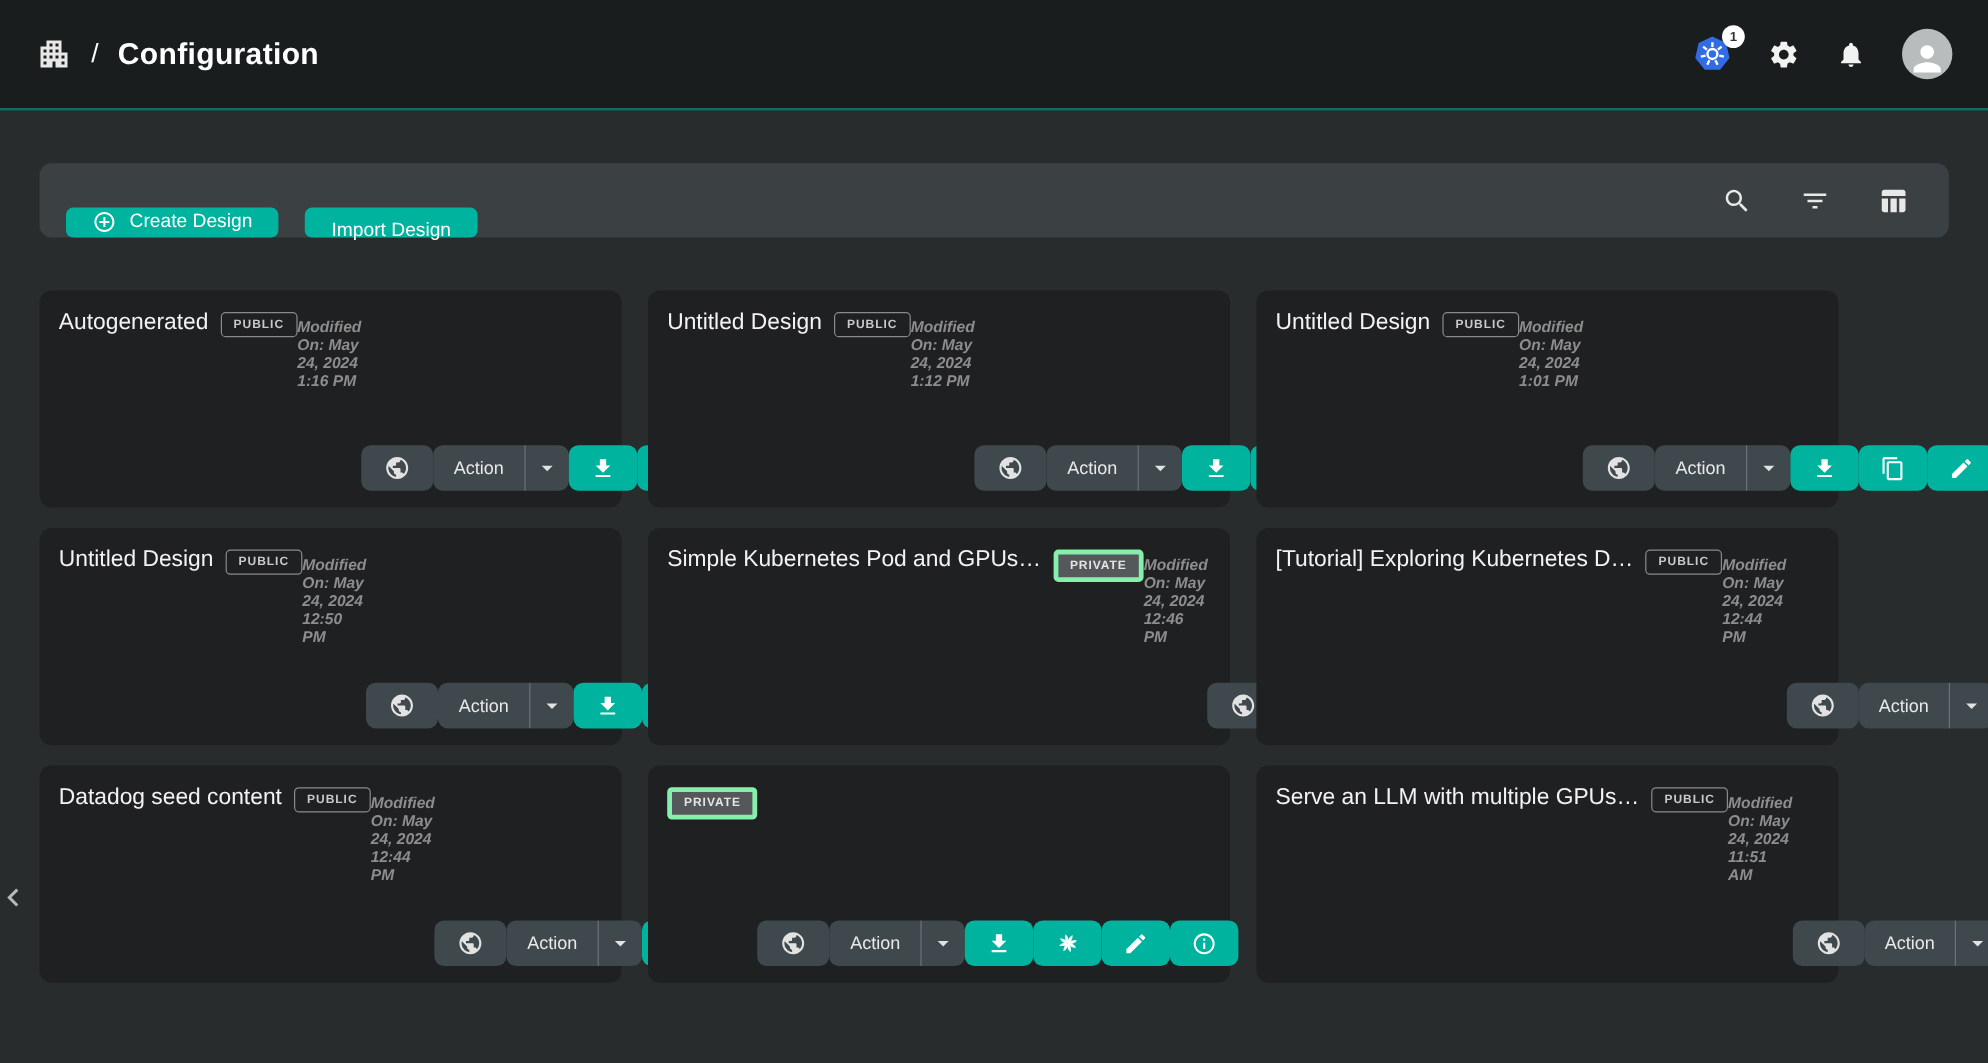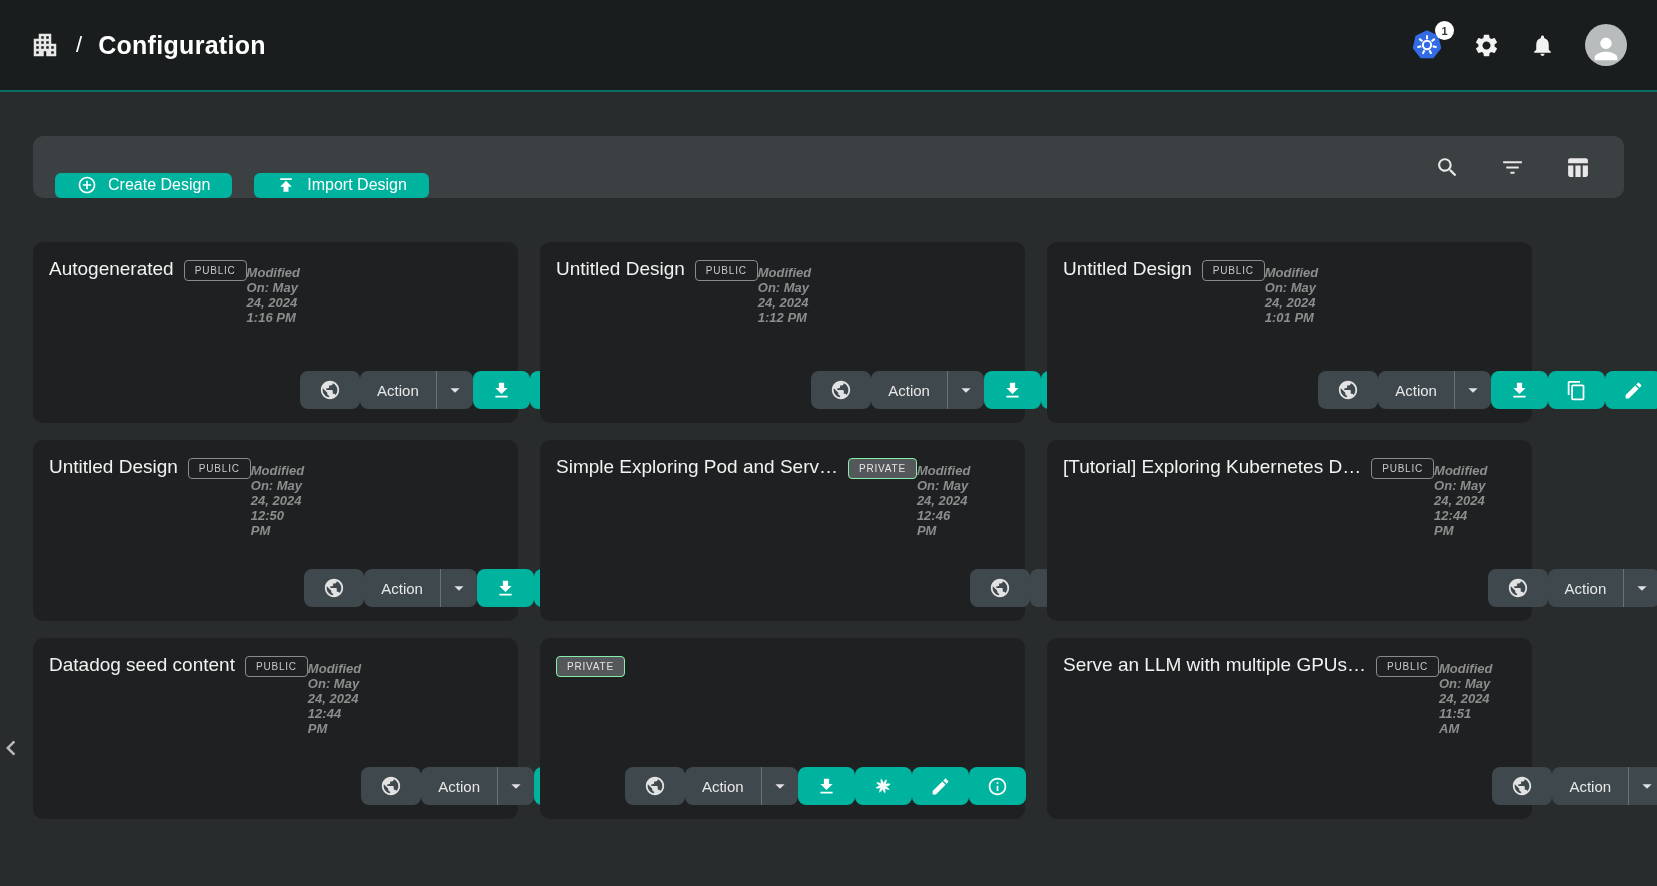--- a/index.html
+++ b/index.html
@@ -42,45 +42,45 @@
   .toolbar {
     margin: 44px 33px 0 33px; height: 62px;
     background: #3b4043; border-radius: 10px;
     display: flex; align-items: center; padding: 0 34px 0 11px;
   }
   .teal-btn {
     height: 25px; background: #00b39f; color: #ffffff;
     border-radius: 6px; padding: 0 22px; font-size: 16px;
     display: inline-flex; align-items: center; gap: 11px; margin-left: 11px; margin-top: 36px;
   }
-  .teal-btn + .teal-btn { margin-left: 22px; }
+  .teal-btn + .teal-btn { margin-left: 22px; flex-direction: column; }
   .toolbar-icons { margin-left: auto; display: flex; align-items: center; gap: 40px; }
   .toolbar-icons button { color: #e8e8e8; display: flex; }
 
   
   .grid {
     margin: 44px 0 0 33px; width: 1499px;
     display: grid; grid-template-columns: repeat(3, 485px); gap: 17px 22px;
   }
   .card {
     background: #1e2021; border-radius: 10px; height: 181px;
     padding: 16px 16px 14px 16px;
     display: flex; flex-direction: row;
   }
   .card-head { display: flex; align-items: flex-start; justify-content: space-between; gap: 10px; }
   .card-title {
     color: #f2f2f2; font-size: 19px; font-weight: 500;
     white-space: nowrap; overflow: hidden; max-width: 370px;
   }
   .vis-badge {
-    font-size: 10px; font-weight: 400; letter-spacing: 0.8px;
+    font-size: 10px; font-weight: 700; letter-spacing: 0.8px;
     border-radius: 4px; padding: 4px 10px; margin-top: 2px; flex: none;
   }
   .vis-badge.public { color: #c9c9c9; border: 1px solid #8a8a8a; background: transparent; }
-  .vis-badge.private { color: #e4e4e4; border: 1px solid #86efac; background: #54585a; }
+  .vis-badge.private { color: #e4e4e4; border: 4px solid #86efac; background: #54585a; }
   .modified { margin-top: 7px; font-size: 13px; font-style: italic; font-weight: 600; color: #8d8d8d; }
 
   .actions { margin-top: auto; display: flex; align-items: center; justify-content: space-between; }
   .dark-btn {
     width: 60px; height: 38px; background: #3f484c; border-radius: 8px;
     display: flex; align-items: center; justify-content: center; color: #e2e2e2;
   }
   .split {
     height: 38px; background: #3f484c; border-radius: 8px;
     display: flex; align-items: stretch; overflow: hidden;
@@ -354,21 +354,21 @@
       <button class="teal-sq">
         <svg width="21" height="21" viewBox="0 0 24 24" fill="currentColor">
             <path d="M11 7h2v2h-2zm0 4h2v6h-2zm1-9C6.48 2 2 6.48 2 12s4.48 10 10 10 10-4.48 10-10S17.52 2 12 2zm0 18c-4.41 0-8-3.59-8-8s3.59-8 8-8 8 3.59 8 8-3.59 8-8 8z"></path>
           </svg>
       </button>
     </div>
   </article>
 
   <article class="card">
     <div class="card-head">
-      <h2 class="card-title">Simple Exploring Pod and Serv…</h2>
+      <h2 class="card-title">Simple Kubernetes Pod and GPUs…</h2>
       <span class="vis-badge private">PRIVATE</span>
     </div>
     <p class="modified">Modified On: May 24, 2024 12:46 PM</p>
     <div class="actions">
       <button class="dark-btn">
         <svg width="22" height="22" viewBox="0 0 24 24" fill="currentColor">
             <path d="M12 2C6.48 2 2 6.48 2 12s4.48 10 10 10 10-4.48 10-10S17.52 2 12 2zm-1 17.93c-3.95-.49-7-3.85-7-7.93 0-.62.08-1.21.21-1.79L9 15v1c0 1.1.9 2 2 2v1.93zm6.9-2.54c-.26-.81-1-1.39-1.9-1.39h-1v-3c0-.55-.45-1-1-1H8v-2h2c.55 0 1-.45 1-1V7h2c1.1 0 2-.9 2-2v-.41c2.93 1.19 5 4.06 5 7.41 0 2.08-.8 3.97-2.1 5.39z"></path>
           </svg>
       </button>
       <div class="split">

